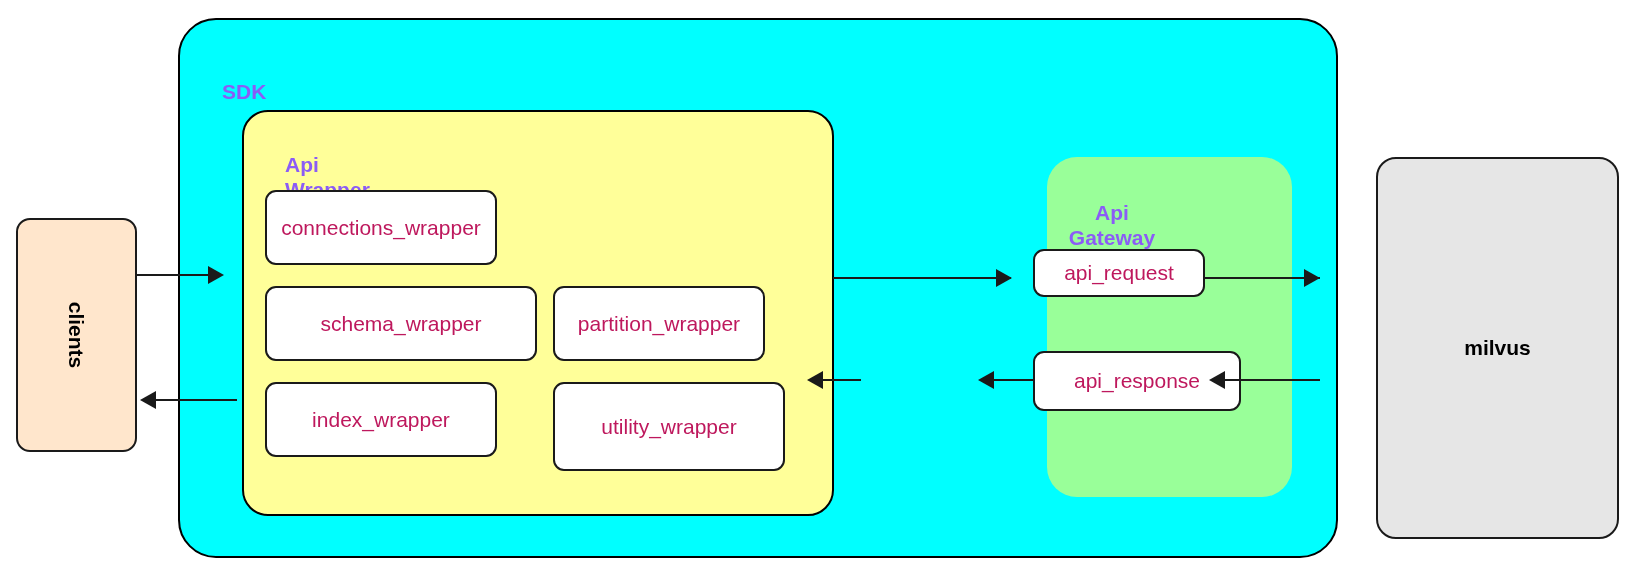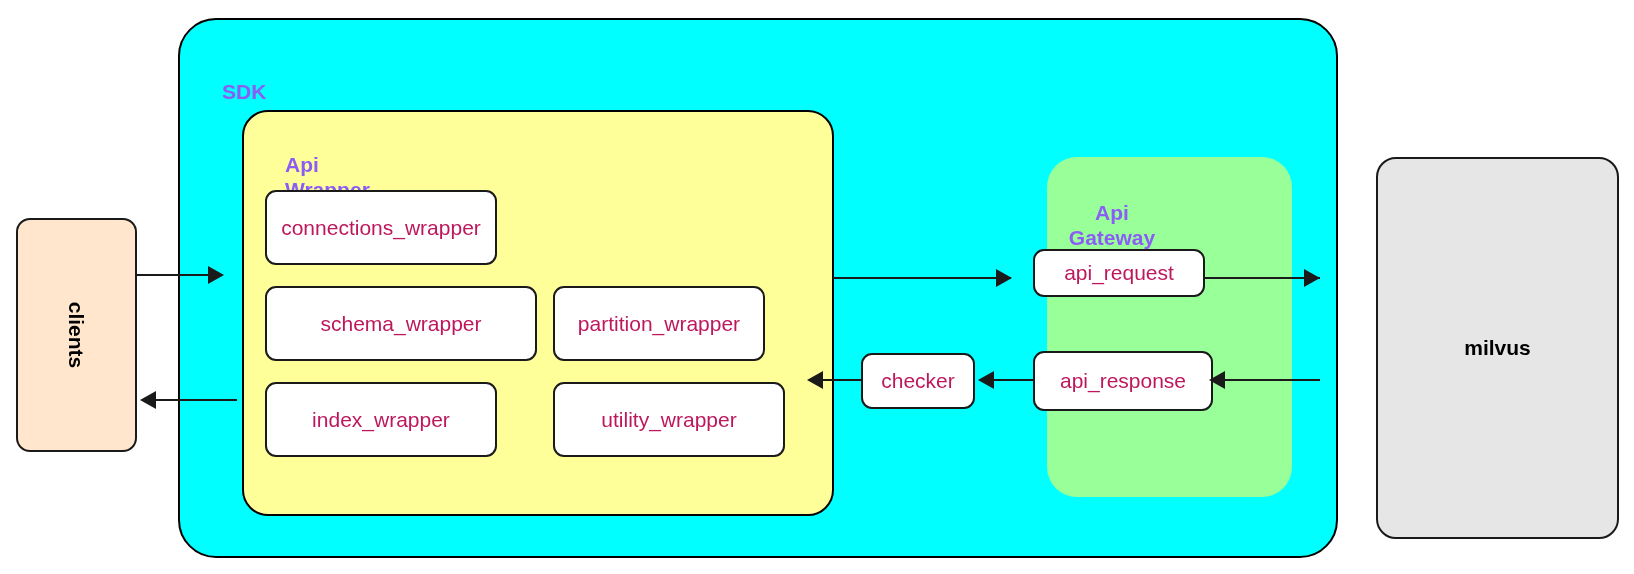--- a/index.html
+++ b/index.html
@@ -106,24 +106,24 @@
     justify-content: center;
     font-size: 21px;
     color: #be185d;
   }
 
   .w-a { left: 265px; top: 190px; width: 232px; height: 75px; }
   .w-b { left: 553px; top: 190px; width: 232px; height: 75px; }
   .w-c { left: 265px; top: 286px; width: 272px; height: 75px; }
   .w-d { left: 553px; top: 286px; width: 212px; height: 75px; }
   .w-e { left: 265px; top: 382px; width: 232px; height: 75px; }
-  .w-f { left: 553px; top: 382px; width: 232px; height: 75px; }
+  .w-f { left: 553px; top: 382px; width: 232px; height: 89px; }
 
   .g-req  { left: 1033px; top: 249px; width: 172px; height: 48px; }
-  .g-resp { left: 1033px; top: 351px; width: 180px; height: 60px; }
+  .g-resp { left: 1033px; top: 351px; width: 208px; height: 60px; }
 
   .checker-box { left: 861px; top: 353px; width: 114px; height: 56px; }
 
   
   .vertical-label {
     position: absolute;
     left: 0; top: 0;
     width: 100%; height: 100%;
     display: flex;
     align-items: center;
@@ -207,21 +207,20 @@
 
   <div class="node w-a">connections_wrapper</div>
   <div class="node w-c">schema_wrapper</div>
   <div class="node w-d">partition_wrapper</div>
   <div class="node w-e">index_wrapper</div>
   <div class="node w-f">utility_wrapper</div>
 
   <div class="node g-req">api_request</div>
   <div class="node g-resp">api_response</div>
 
-  <div class="node checker-box">checker</div>
 
   <div class="edge e1"></div>
   <div class="arrowhead arrow-right a1"></div>
 
   <div class="edge e2"></div>
   <div class="arrowhead arrow-left a2"></div>
 
   <div class="edge e3"></div>
   <div class="arrowhead arrow-right a3"></div>
 

